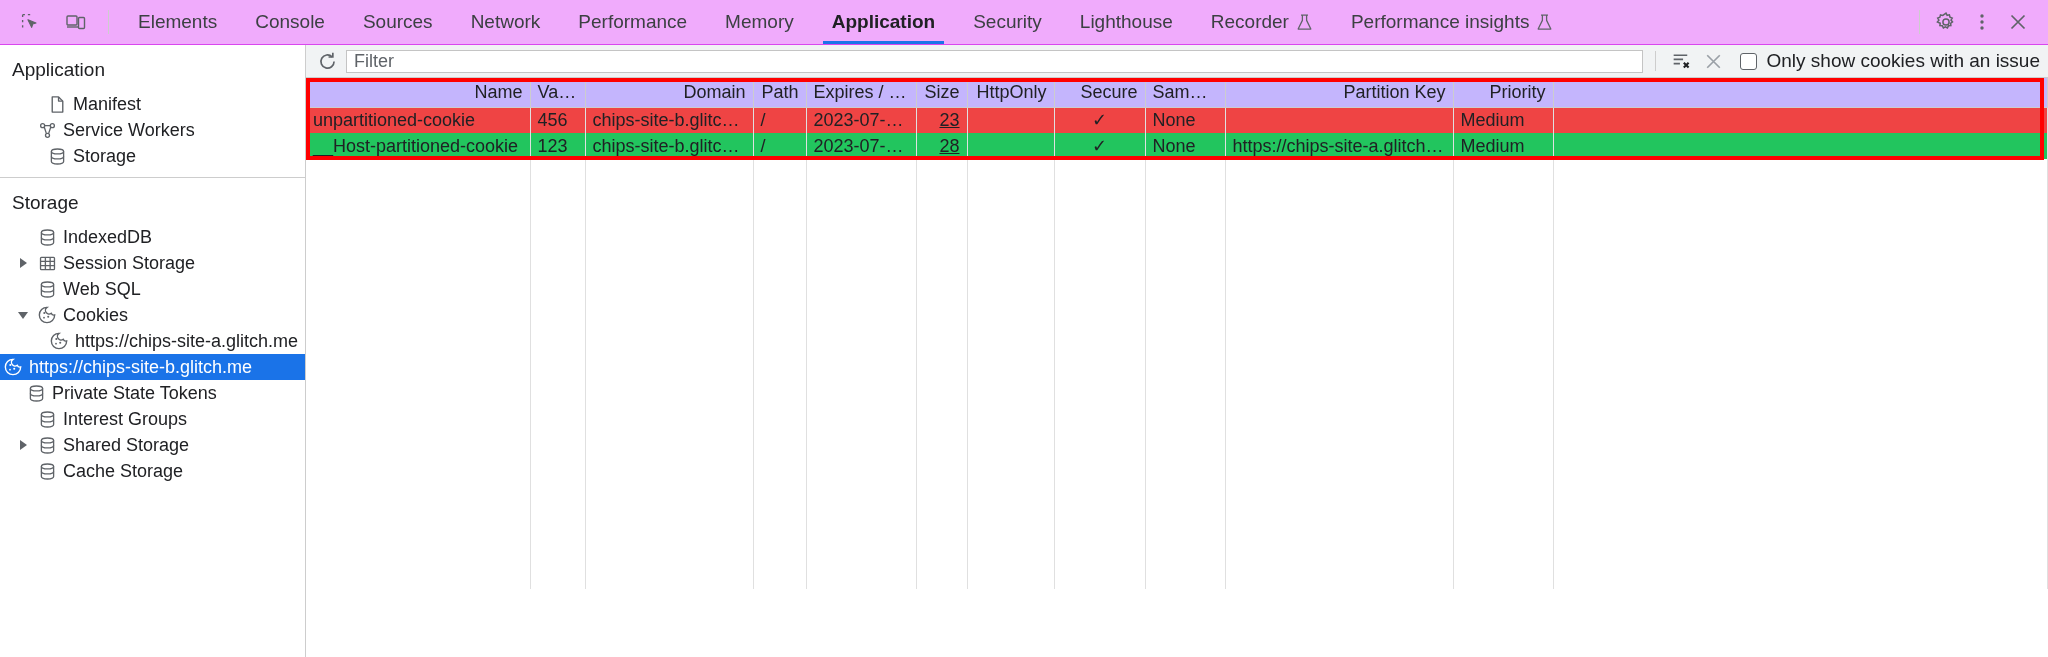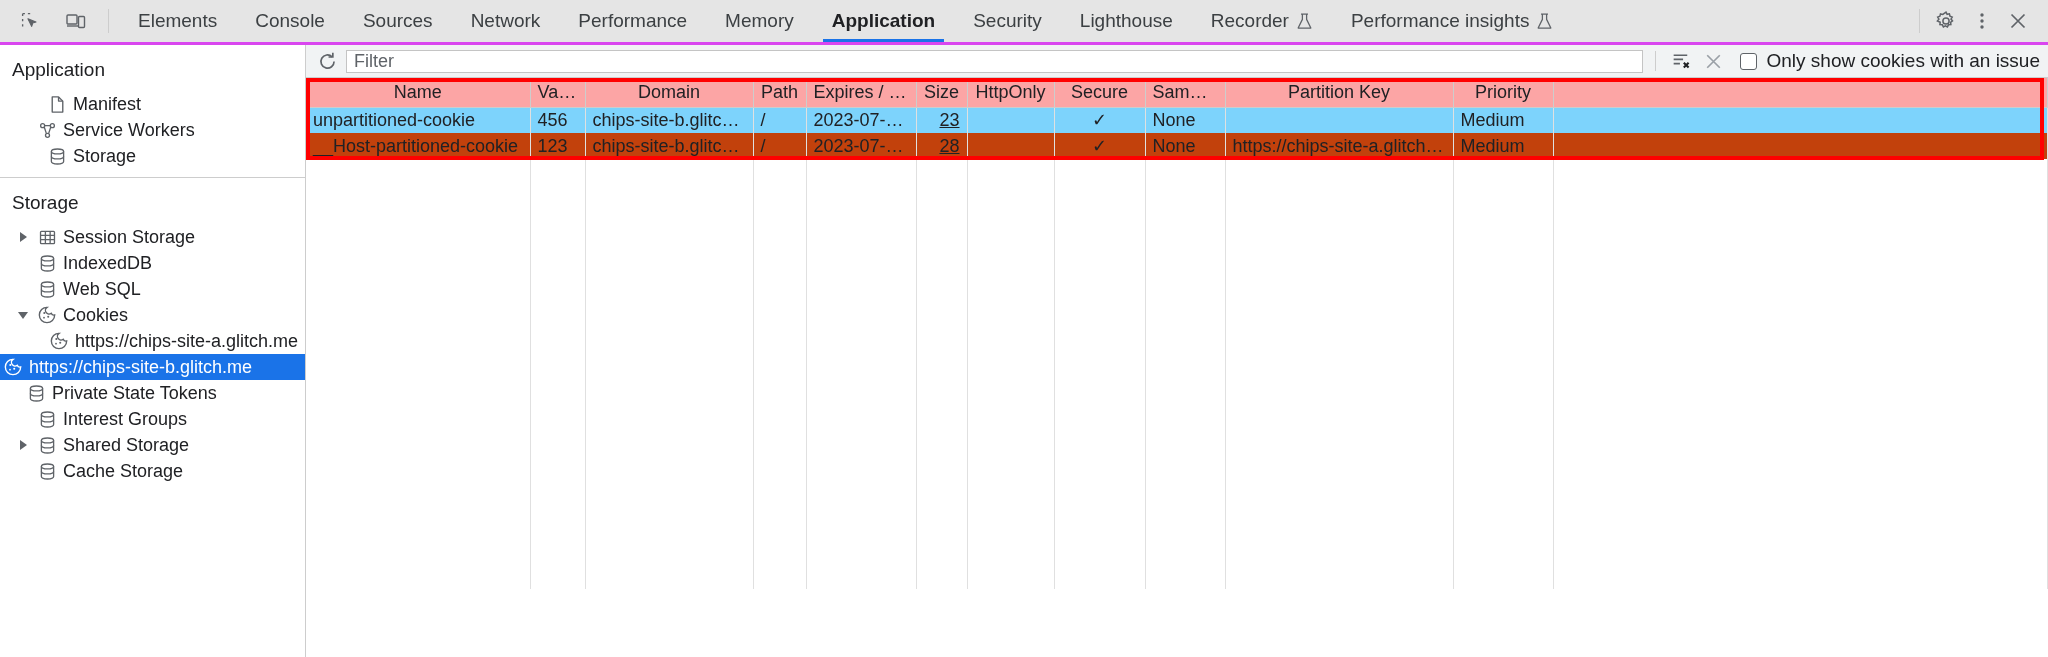--- a/index.html
+++ b/index.html
@@ -8,22 +8,22 @@
     font-family: "Liberation Sans", sans-serif;
     background: #ffffff;
     overflow: hidden;
     -webkit-font-smoothing: antialiased;
   }
   #app { width: 2048px; height: 657px; display: flex; flex-direction: column; }
 
   
   .tabbar {
     height: 45px; min-height: 45px;
-    background: #e5e5e5;
-    border-bottom: 3px solid #d946ef;
+    background: #f0abfc;
+    border-bottom: 1px solid #d946ef;
     display: flex; align-items: stretch;
     position: relative;
   }
   .tb-icons { display: flex; align-items: center; padding: 0 6px 0 14px; gap: 14px; }
   .tb-ico {
     width: 32px; height: 32px;
     display: flex; align-items: center; justify-content: center;
     color: #5f6368; border-radius: 3px;
   }
   .tb-sep { width: 1px; height: 24px; background: #cdcdcd; align-self: center; margin: 0 10px; }
@@ -112,41 +112,41 @@
     pointer-events: none; z-index: 5;
   }
   table.cookies {
     width: 100%;
     border-collapse: collapse;
     table-layout: fixed;
     font-size: 18px;
     color: #202124;
   }
   table.cookies th {
-    background: #fca5a5;
+    background: #c4b5fd;
     font-weight: normal;
-    text-align: center;
+    text-align: right;
     height: 29px;
     padding: 0 7px;
     border-right: 1px solid #cdcdcd;
     border-bottom: 1px solid #cdcdcd;
     white-space: nowrap;
     overflow: hidden;
     text-overflow: ellipsis;
   }
   table.cookies td {
     height: 26px;
     padding: 0 7px;
     border-right: 1px solid #e0e0e0;
     white-space: nowrap;
     overflow: hidden;
     text-overflow: ellipsis;
   }
-  table.cookies tr.r-odd td { background: #7dd3fc; }
-  table.cookies tr.r-even td { background: #c2410c; }
+  table.cookies tr.r-odd td { background: #ef4444; }
+  table.cookies tr.r-even td { background: #22c55e; }
   td.c-name { padding-left: 28px; }
   td.c-num { text-align: right; padding-right: 10px; text-decoration: underline; }
   td.c-chk { text-align: center; }
   .fillrow td { height: auto; border-right: 1px solid #e0e0e0; }
 </style>
 </head>
 <body>
 
 <div id="app">
 
@@ -279,42 +279,42 @@
           </div>
           <div class="tlabel">Storage</div>
         </div>
       </div>
 
       <div class="panel-storage">
         <div class="sec-title">Storage</div>
 
 
         <div class="tree-row" style="padding-left:12px">
+          <div class="tw"></div>
+          <div class="ti">
+            <svg width="19" height="19" viewBox="0 0 18 18" fill="none" stroke="#5f6368" stroke-width="1.25">
+              <ellipse cx="9" cy="4.2" rx="5.8" ry="2.3"></ellipse>
+              <path d="M3.2 4.2v9.6c0 1.27 2.6 2.3 5.8 2.3s5.8-1.03 5.8-2.3V4.2"></path>
+              <path d="M3.2 9c0 1.27 2.6 2.3 5.8 2.3s5.8-1.03 5.8-2.3"></path>
+            </svg>
+          </div>
+          <div class="tlabel">IndexedDB</div>
+        </div>
+
+        <div class="tree-row" style="padding-left:12px">
           <div class="tw">
               <span class="tri"></span>
             </div>
           <div class="ti">
             <svg width="19" height="19" viewBox="0 0 18 18" fill="none" stroke="#5f6368" stroke-width="1.25">
               <rect x="2.4" y="3.2" width="13.2" height="11.6" rx="0.8"></rect>
               <path d="M2.4 7h13.2M2.4 11h13.2M7 3.2v11.6M11.5 3.2v11.6"></path>
             </svg>
           </div>
           <div class="tlabel">Session Storage</div>
-        </div>
-
-        <div class="tree-row" style="padding-left:12px">
-          <div class="tw"></div>
-          <div class="ti">
-            <svg width="19" height="19" viewBox="0 0 18 18" fill="none" stroke="#5f6368" stroke-width="1.25">
-              <ellipse cx="9" cy="4.2" rx="5.8" ry="2.3"></ellipse>
-              <path d="M3.2 4.2v9.6c0 1.27 2.6 2.3 5.8 2.3s5.8-1.03 5.8-2.3V4.2"></path>
-              <path d="M3.2 9c0 1.27 2.6 2.3 5.8 2.3s5.8-1.03 5.8-2.3"></path>
-            </svg>
-          </div>
-          <div class="tlabel">IndexedDB</div>
         </div>
 
         <div class="tree-row" style="padding-left:12px">
           <div class="tw"></div>
           <div class="ti">
             <svg width="19" height="19" viewBox="0 0 18 18" fill="none" stroke="#5f6368" stroke-width="1.25">
               <ellipse cx="9" cy="4.2" rx="5.8" ry="2.3"></ellipse>
               <path d="M3.2 4.2v9.6c0 1.27 2.6 2.3 5.8 2.3s5.8-1.03 5.8-2.3V4.2"></path>
               <path d="M3.2 9c0 1.27 2.6 2.3 5.8 2.3s5.8-1.03 5.8-2.3"></path>
             </svg>

